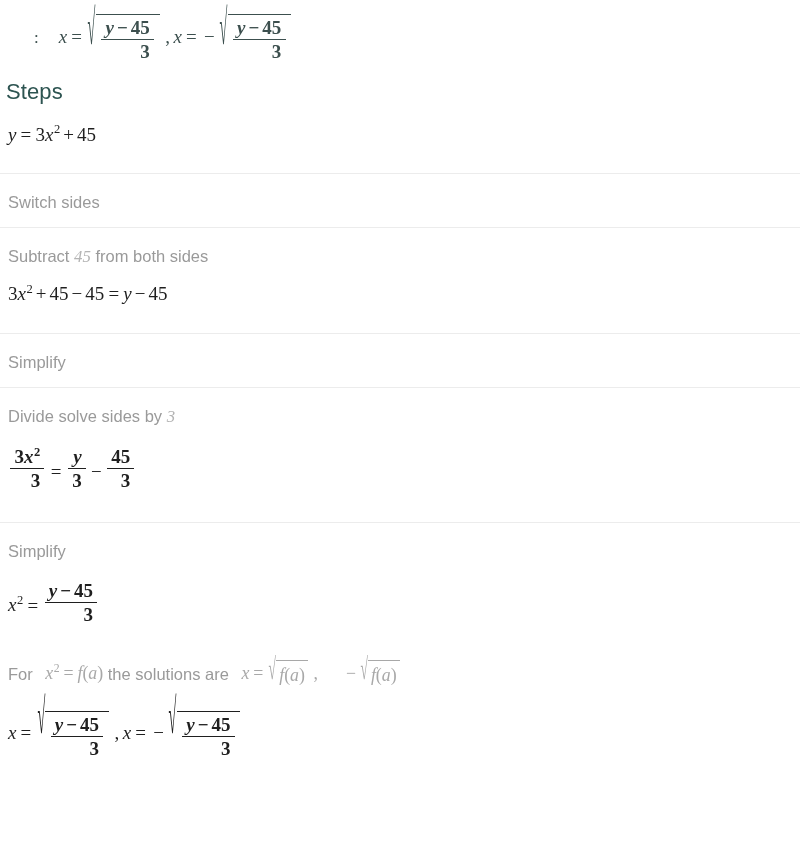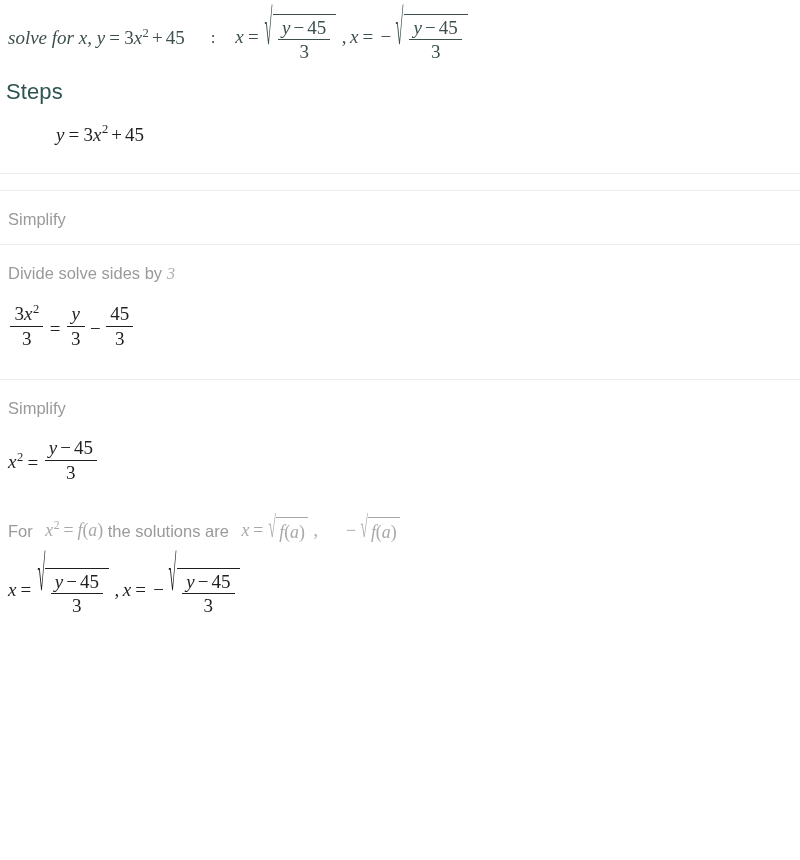--- a/index.html
+++ b/index.html
@@ -39,23 +39,24 @@
     font-size: .66em;
     vertical-align: super;
     line-height: 0;
     padding-left: .04em;
   }
 
   
   .frac {
     display: inline-block;
     vertical-align: -0.52em;
-    text-align: center;
+    text-align: right;
     line-height: 1.12;
     margin: 0 .12em;
+    font-weight: bold;
   }
   .frac > .top {
     display: block;
     padding: 0 .22em 1px .22em;
     border-bottom: 1px solid currentColor;
   }
   .frac > .bot {
     display: block;
     padding: 1px .22em 0 .22em;
   }
@@ -147,21 +148,20 @@
     color: #b4b4b4;
     font-size: 1.02em;
   }
   .step-expr {
     font-size: 19px;
     padding: 10px 0 12px 0;
     line-height: 1.5;
   }
   .step-expr.first {
     padding-top: 16px;
-    margin-left: 48px;
   }
   .step-expr.frac-line {
     padding: 16px 0 18px 0;
   }
 
   
   .note-line {
     padding: 16px 8px 6px 8px;
     font-size: 16.5px;
     color: #9a9a9a;
@@ -186,40 +186,46 @@
   .gap {
     display: inline-block;
     width: .85em;
   }
 </style>
 </head>
 <body>
 
 <div class="query-bar">
 
-  <span class="query-text math"><span>solve for x, y</span><span class="eq">=</span><span class="num">3</span><span>x</span><sup class="exp">2</sup><span class="op">+</span><span class="num">45</span></span>
 
   <span class="query-colon">:</span>
 
   <span class="query-answer">
     <span class="math"><span>x</span><span class="eq">=</span><span class="rad tall"><span class="sign">√</span><span class="body"><span class="frac"><span class="top"><span>y</span><span class="op">−</span><span class="num">45</span></span><span class="bot num">3</span></span></span></span><span class="sep">,</span></span><span class="math"><span>x</span><span class="eq">=</span><span class="op">−</span><span class="rad tall"><span class="sign">√</span><span class="body"><span class="frac"><span class="top"><span>y</span><span class="op">−</span><span class="num">45</span></span><span class="bot num">3</span></span></span></span></span>
   </span>
 </div>
 
 <h2 class="steps-title">Steps</h2>
 
 <ol class="steps-list">
 
   <li class="step">
     <div class="step-expr first math"><span>y</span><span class="eq">=</span><span class="num">3</span><span>x</span><sup class="exp">2</sup><span class="op">+</span><span class="num">45</span></div>
   </li>
 
   <li class="step ruled">
-  </li>
-
+    <div class="step-label">Switch sides</div>
+  </li>
+
+  <li class="step ruled">
+    <div class="step-label"><span>Subtract</span>
+      <span class="math num">45</span>
+      <span>from both sides</span></div>
+    <div class="step-expr math"><span class="num">3</span><span>x</span><sup class="exp">2</sup><span class="op">+</span><span class="num">45</span><span class="op">−</span><span class="num">45</span><span class="eq">=</span><span>y</span><span class="op">−</span><span class="num">45</span></div>
+  </li>
 
   <li class="step ruled">
     <div class="step-label">Simplify</div>
   </li>
 
   <li class="step ruled">
     <div class="step-label"><span>Divide solve sides by</span>
       <span class="math num">3</span></div>
     <div class="step-expr frac-line math"><span class="frac"><span class="top"><span class="num">3</span><span>x</span><sup class="exp">2</sup></span><span class="bot num">3</span></span><span class="eq">=</span><span class="frac"><span class="top">y</span><span class="bot num">3</span></span><span class="op">−</span><span class="frac"><span class="top num">45</span><span class="bot num">3</span></span></div>
   </li>

